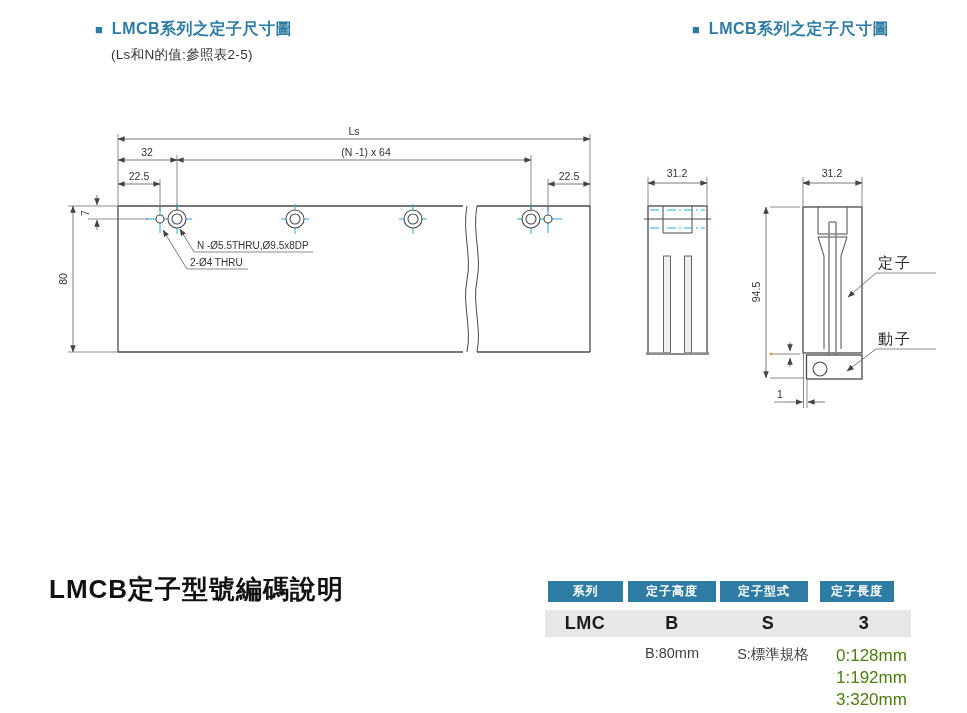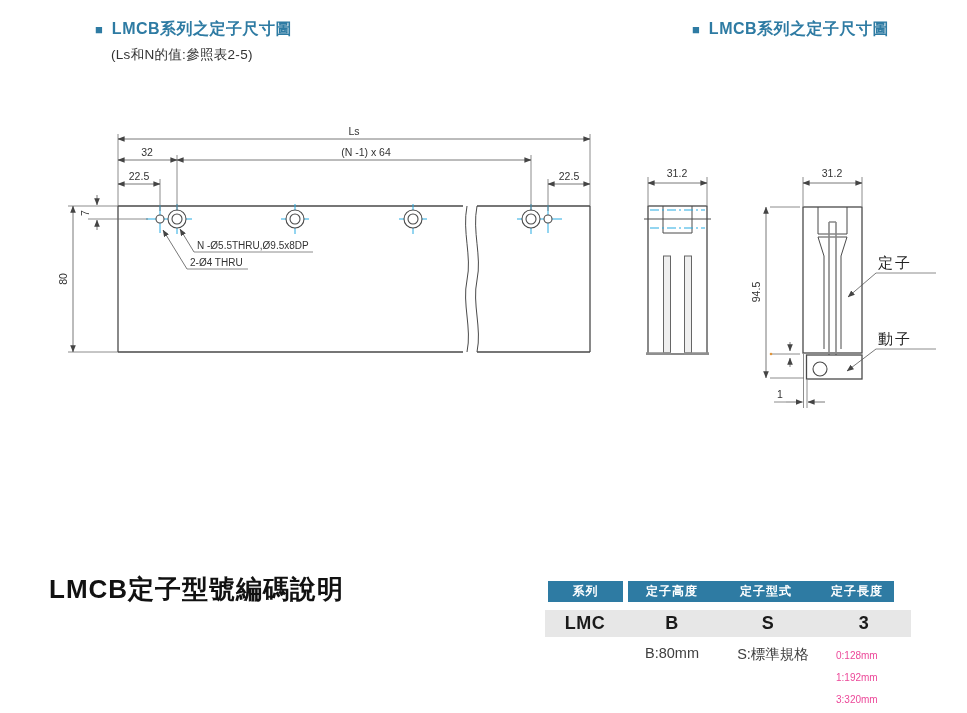--- a/index.html
+++ b/index.html
@@ -11,21 +11,21 @@
   .sec-title .t{font-size:16px;font-weight:bold;color:var(--accent);letter-spacing:.5px;white-space:nowrap;}
   .subtitle{position:absolute;left:111px;top:46px;font-size:13.5px;color:#333;letter-spacing:.3px;}
   .heading{position:absolute;left:49px;top:572px;font-size:26px;font-weight:bold;color:#111;letter-spacing:1px;}
   
   .codes{position:absolute;left:545px;top:581px;width:367px;height:130px;}
   .badge{position:absolute;top:0;height:21px;line-height:21px;text-align:center;
          background:var(--accent);color:#fff;font-size:12px;font-weight:bold;letter-spacing:1px;}
   .band{position:absolute;left:0;top:29px;width:366px;height:27px;background:#e7e7e7;}
   .cval{position:absolute;top:32px;transform:translateX(-50%);font-size:18px;font-weight:bold;color:#1a1a1a;letter-spacing:.5px;}
   .note{position:absolute;top:64px;transform:translateX(-50%);font-size:14.5px;color:#404040;white-space:nowrap;}
-  .notes-list{position:absolute;left:291px;top:64px;font-size:10px;color:#ec4899;line-height:22px;text-align:left;}
+  .notes-list{position:absolute;left:291px;top:64px;font-size:17px;color:#4d7c0f;line-height:22px;text-align:left;}
   
   svg text{font-family:"Liberation Sans",sans-serif;}
   .dt{font-size:10.5px;fill:#333;}
   .dtm{text-anchor:middle;}
   .co{font-size:10px;fill:#333;}
   .cjk{font-size:15px;fill:#222;letter-spacing:2px;}
   .ln{stroke:#4a4a4a;stroke-width:1.3;fill:none;}
   .ln2{stroke:#4a4a4a;stroke-width:1;fill:none;}
   .dim{stroke:#555;stroke-width:.8;fill:none;}
   .ext{stroke:#666;stroke-width:.75;fill:none;}
@@ -164,21 +164,21 @@
       <path class="ext" d="M876,349 H936"></path>
       <line class="dim" x1="876" y1="349" x2="847" y2="371" marker-end="url(#arr)"></line>
     </g>
   </svg>
 
   <div class="heading">LMCB定子型號編碼說明</div>
 
   <div class="codes">
     <div class="badge" style="left:3px;width:75px;">系列</div>
     <div class="badge" style="left:83px;width:88px;">定子高度</div>
-    <div class="badge" style="left:165px;width:112px;">定子型式</div>
+    <div class="badge" style="left:175px;width:88px;">定子型式</div>
     <div class="badge" style="left:275px;width:74px;">定子長度</div>
 
     <div class="band"></div>
     <div class="cval" style="left:40px;">LMC</div>
     <div class="cval" style="left:127px;">B</div>
     <div class="cval" style="left:223px;">S</div>
     <div class="cval" style="left:319px;">3</div>
 
     <div class="note" style="left:127px;">B:80mm</div>
     <div class="note" style="left:228px;">S:標準規格</div>

